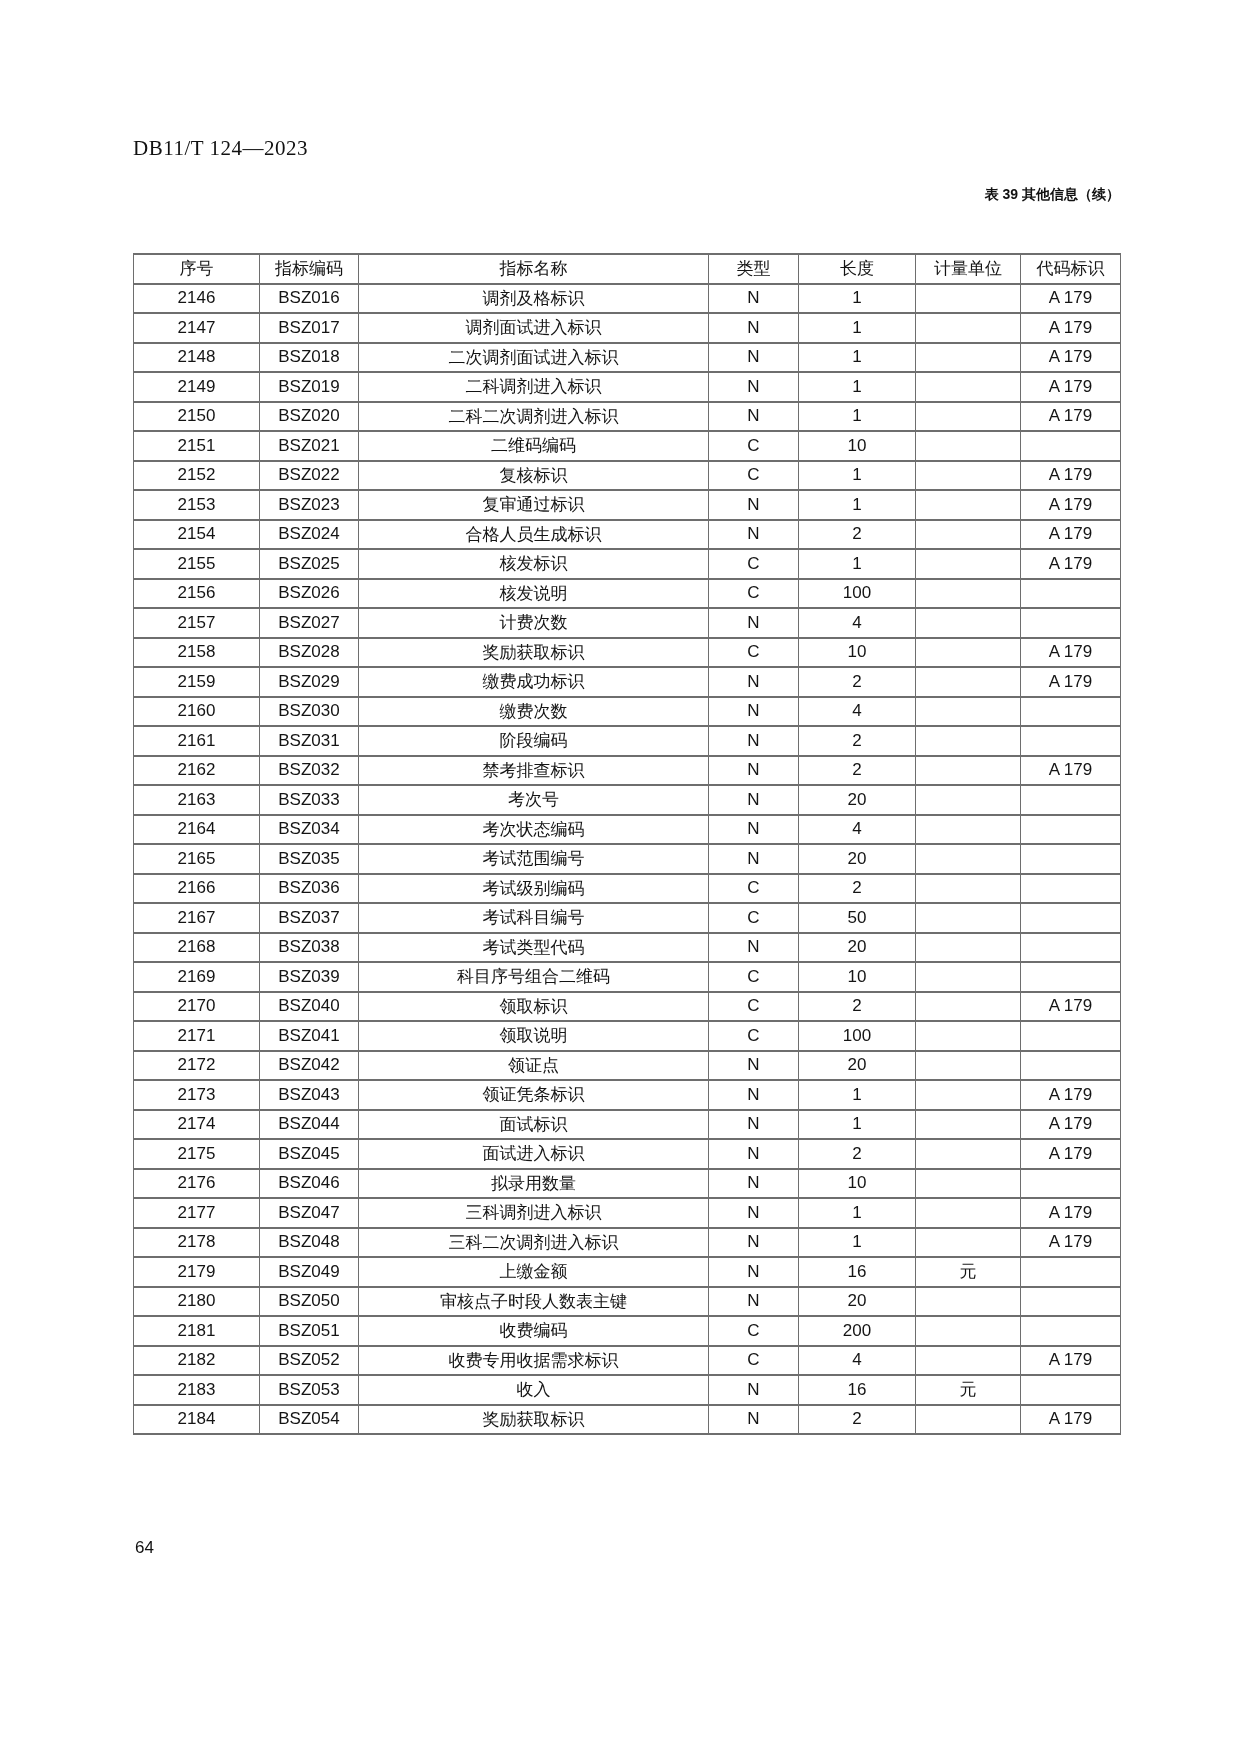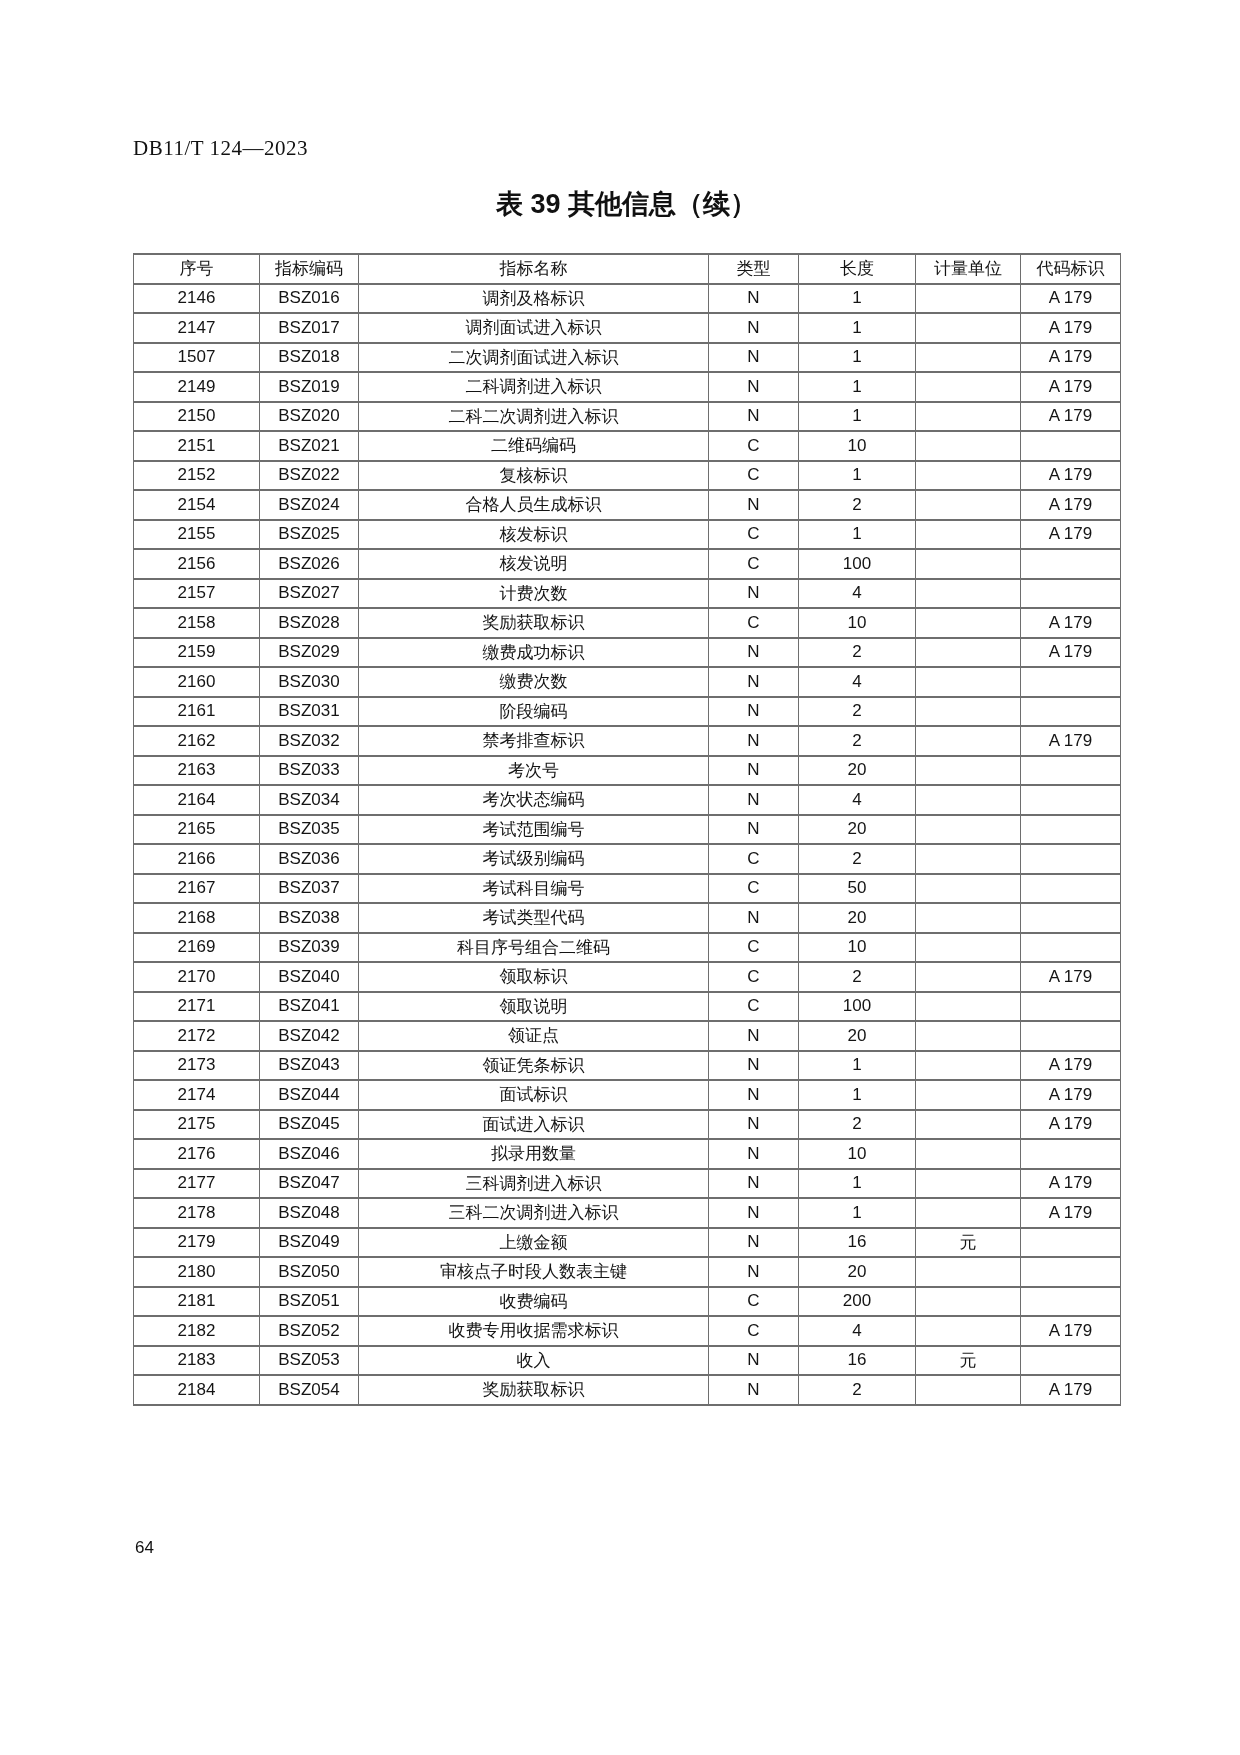--- a/index.html
+++ b/index.html
@@ -24,22 +24,22 @@
     font-size: 21px;
     letter-spacing: 0.5px;
     color: #111111;
     white-space: nowrap;
   }
   .table-title {
     position: absolute;
     top: 186px;
     left: 133px;
     width: 987px;
-    text-align: center;
-    font-size: 27px;
+    text-align: right;
+    font-size: 14px;
     font-weight: bold;
     color: #111111;
   }
   table.data-table {
     position: absolute;
     top: 253px;
     left: 133px;
     width: 987px;
     border-collapse: collapse;
     table-layout: fixed;
@@ -121,21 +121,21 @@
         <tr>
           <td>2147</td>
           <td>BSZ017</td>
           <td>调剂面试进入标识</td>
           <td>N</td>
           <td>1</td>
           <td></td>
           <td>A 179</td>
         </tr>
         <tr>
-          <td>1507</td>
+          <td>2148</td>
           <td>BSZ018</td>
           <td>二次调剂面试进入标识</td>
           <td>N</td>
           <td>1</td>
           <td></td>
           <td>A 179</td>
         </tr>
         <tr>
           <td>2149</td>
           <td>BSZ019</td>
@@ -166,20 +166,29 @@
         <tr>
           <td>2152</td>
           <td>BSZ022</td>
           <td>复核标识</td>
           <td>C</td>
           <td>1</td>
           <td></td>
           <td>A 179</td>
         </tr>
         <tr>
+          <td>2153</td>
+          <td>BSZ023</td>
+          <td>复审通过标识</td>
+          <td>N</td>
+          <td>1</td>
+          <td></td>
+          <td>A 179</td>
+        </tr>
+        <tr>
           <td>2154</td>
           <td>BSZ024</td>
           <td>合格人员生成标识</td>
           <td>N</td>
           <td>2</td>
           <td></td>
           <td>A 179</td>
         </tr>
         <tr>
           <td>2155</td>

